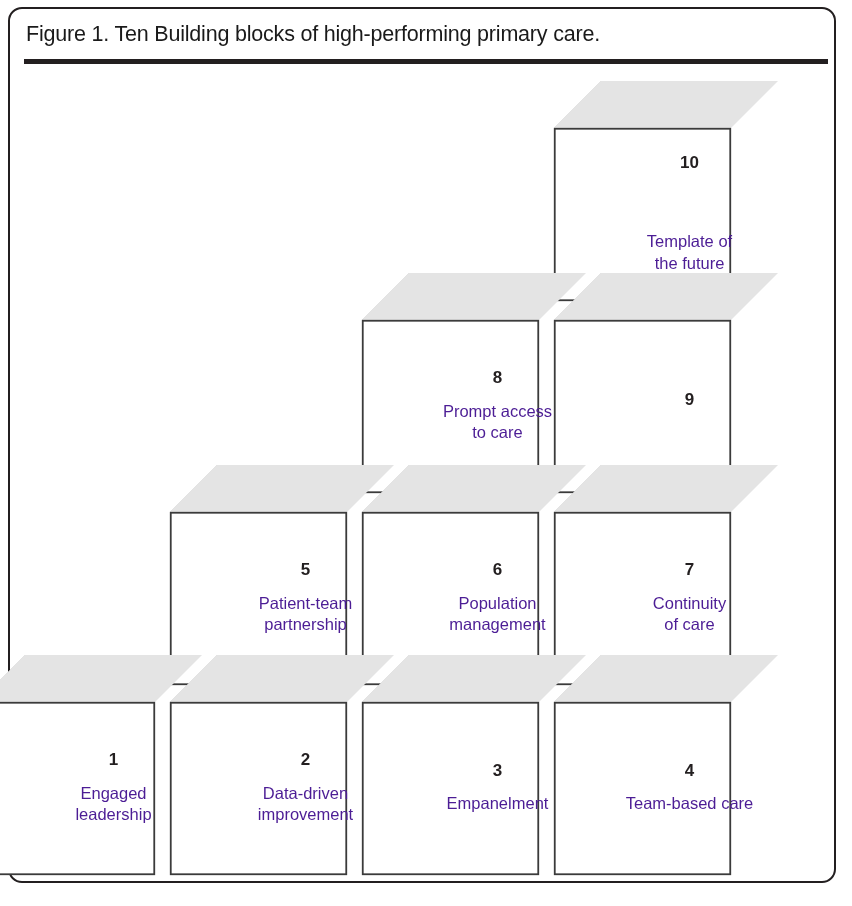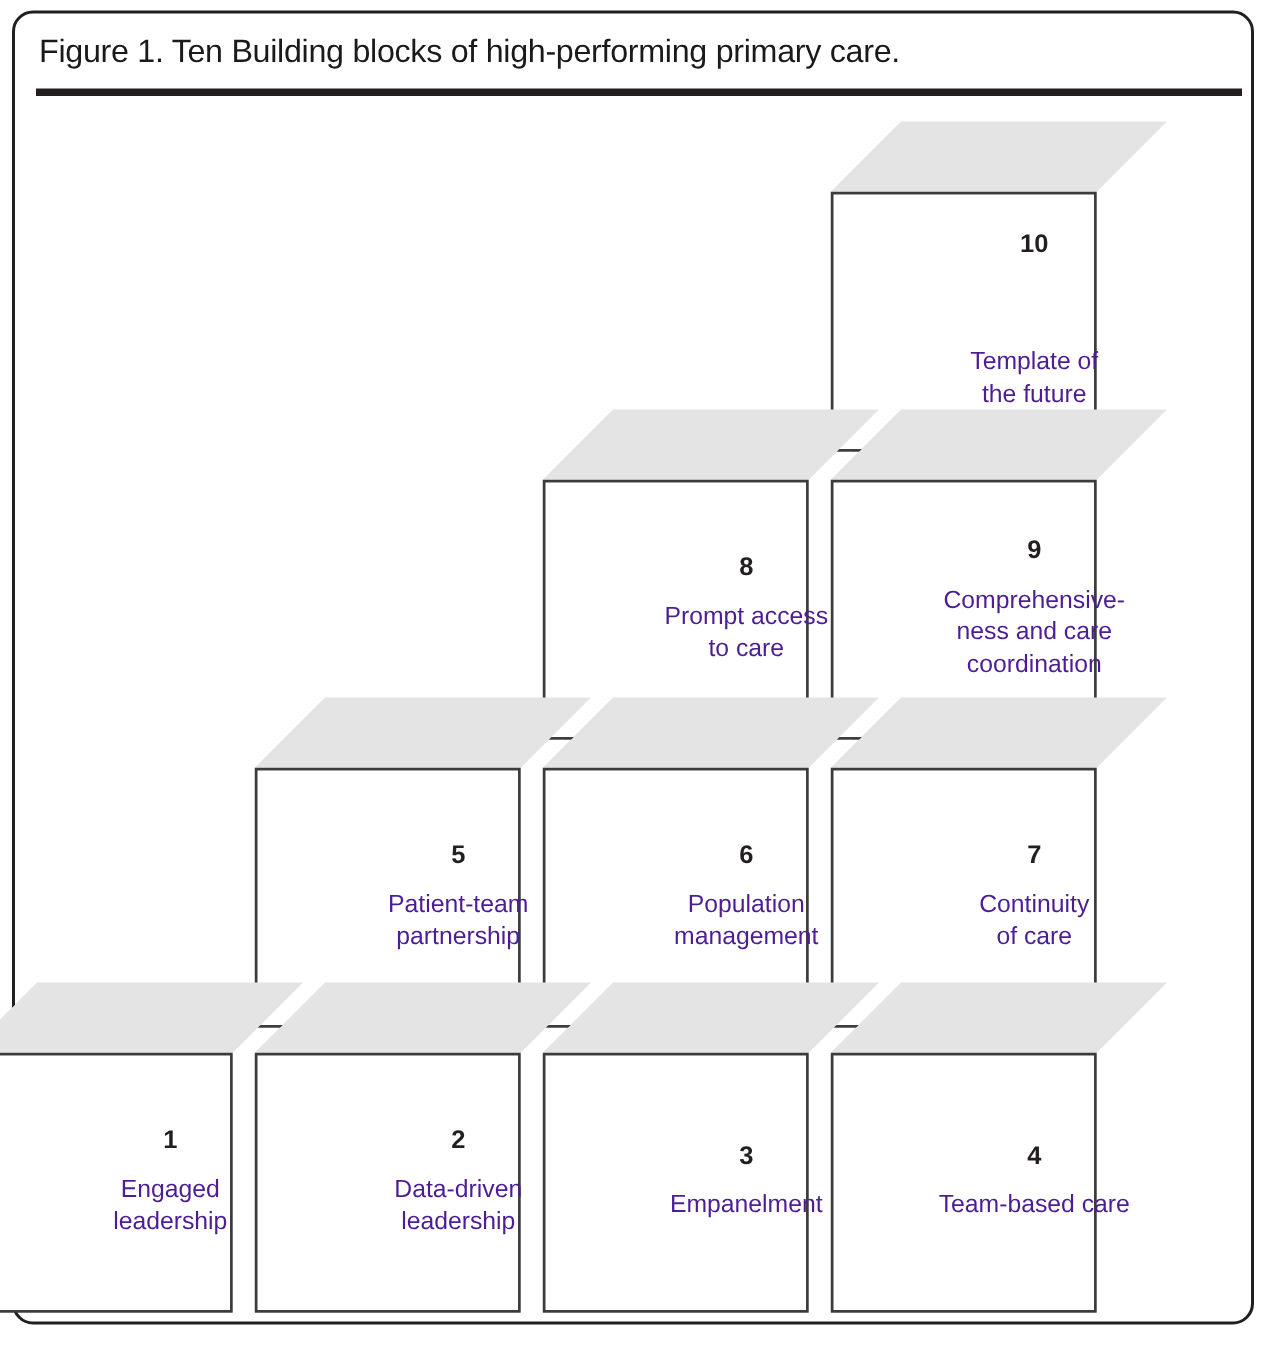--- a/index.html
+++ b/index.html
@@ -135,23 +135,20 @@
         </div>
       </div>
       <div class="block" style="left: 601px; top: 273px;">
         <svg class="cube-svg" viewBox="0 0 224 220" width="224" height="220" style="left: -47px; top: 0px;">
           <polygon points="0,47 47,0 47,173 0,220" fill="#c6c6c6"></polygon>
           <polygon points="0,47 47,0 224,0 177,47" fill="#e4e4e4"></polygon>
           <rect x="0.75" y="47.75" width="175.5" height="171.5" fill="#ffffff" stroke="#3b3b3b" stroke-width="1.8"></rect>
         </svg>
         <div class="block-face" style="left: 0px; top: 47px;">
           <div class="block-number">9</div>
-          <div class="block-label">Comprehensive-
-ness and care
-coordination</div>
         </div>
       </div>
       <div class="block" style="left: 409px; top: 273px;">
         <svg class="cube-svg" viewBox="0 0 224 220" width="224" height="220" style="left: -47px; top: 0px;">
           <polygon points="0,47 47,0 47,173 0,220" fill="#c6c6c6"></polygon>
           <polygon points="0,47 47,0 224,0 177,47" fill="#e4e4e4"></polygon>
           <rect x="0.75" y="47.75" width="175.5" height="171.5" fill="#ffffff" stroke="#3b3b3b" stroke-width="1.8"></rect>
         </svg>
         <div class="block-face" style="left: 0px; top: 47px;">
           <div class="block-number">8</div>
@@ -219,21 +216,21 @@
       </div>
       <div class="block" style="left: 217px; top: 655px;">
         <svg class="cube-svg" viewBox="0 0 224 220" width="224" height="220" style="left: -47px; top: 0px;">
           <polygon points="0,47 47,0 47,173 0,220" fill="#c6c6c6"></polygon>
           <polygon points="0,47 47,0 224,0 177,47" fill="#e4e4e4"></polygon>
           <rect x="0.75" y="47.75" width="175.5" height="171.5" fill="#ffffff" stroke="#3b3b3b" stroke-width="1.8"></rect>
         </svg>
         <div class="block-face" style="left: 0px; top: 47px;">
           <div class="block-number">2</div>
           <div class="block-label">Data-driven
-leadership</div>
+improvement</div>
         </div>
       </div>
       <div class="block" style="left: 25px; top: 655px;">
         <svg class="cube-svg" viewBox="0 0 224 220" width="224" height="220" style="left: -47px; top: 0px;">
           <polygon points="0,47 47,0 47,173 0,220" fill="#c6c6c6"></polygon>
           <polygon points="0,47 47,0 224,0 177,47" fill="#e4e4e4"></polygon>
           <rect x="0.75" y="47.75" width="175.5" height="171.5" fill="#ffffff" stroke="#3b3b3b" stroke-width="1.8"></rect>
         </svg>
         <div class="block-face" style="left: 0px; top: 47px;">
           <div class="block-number">1</div>

